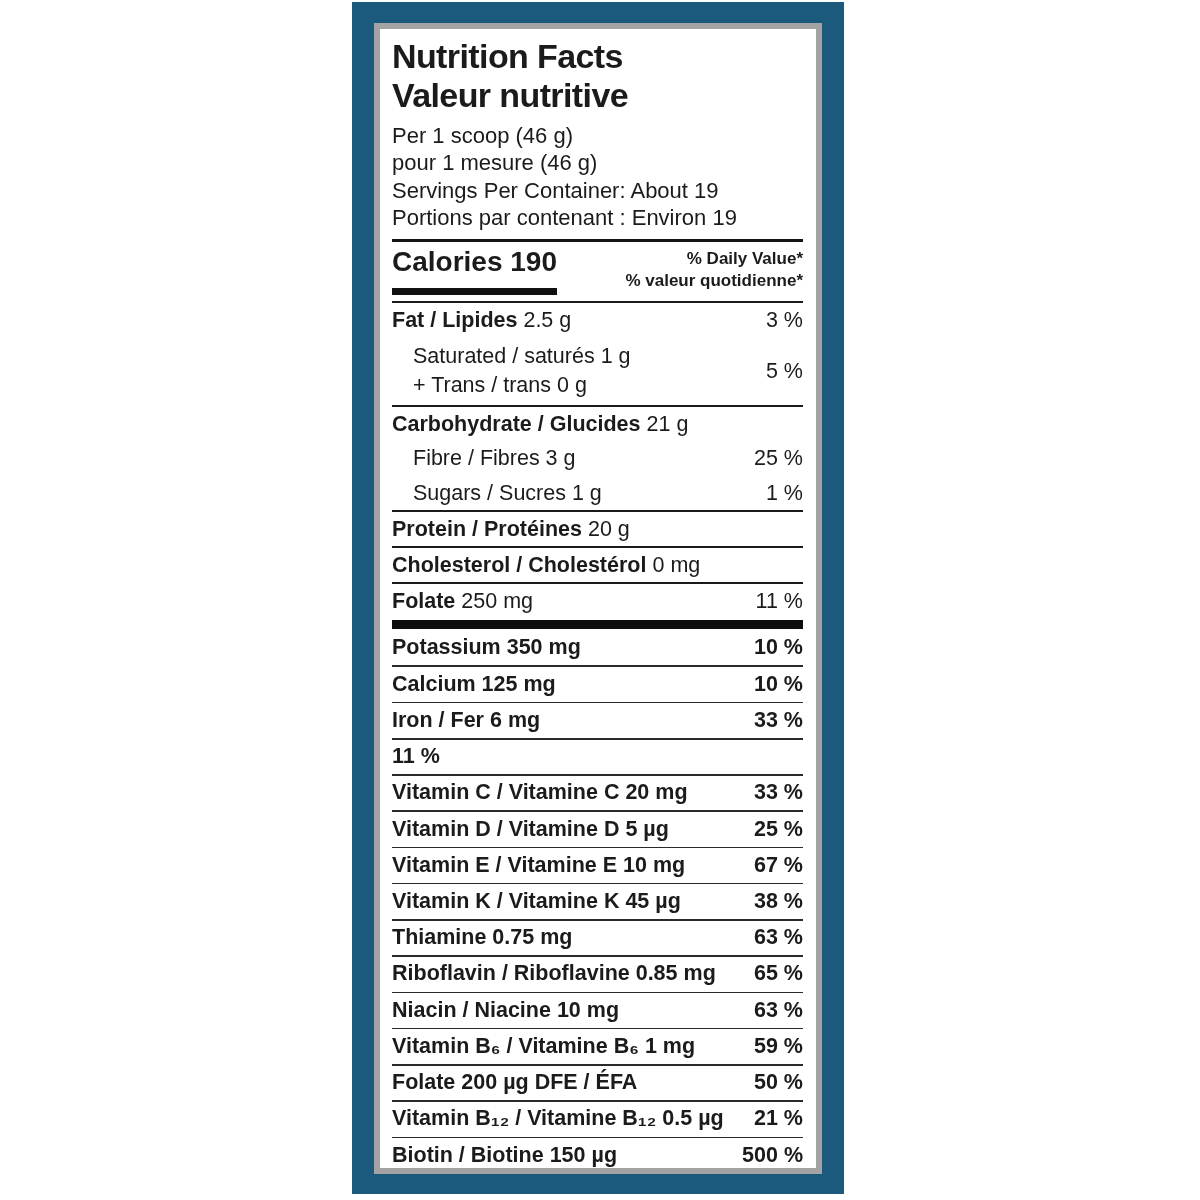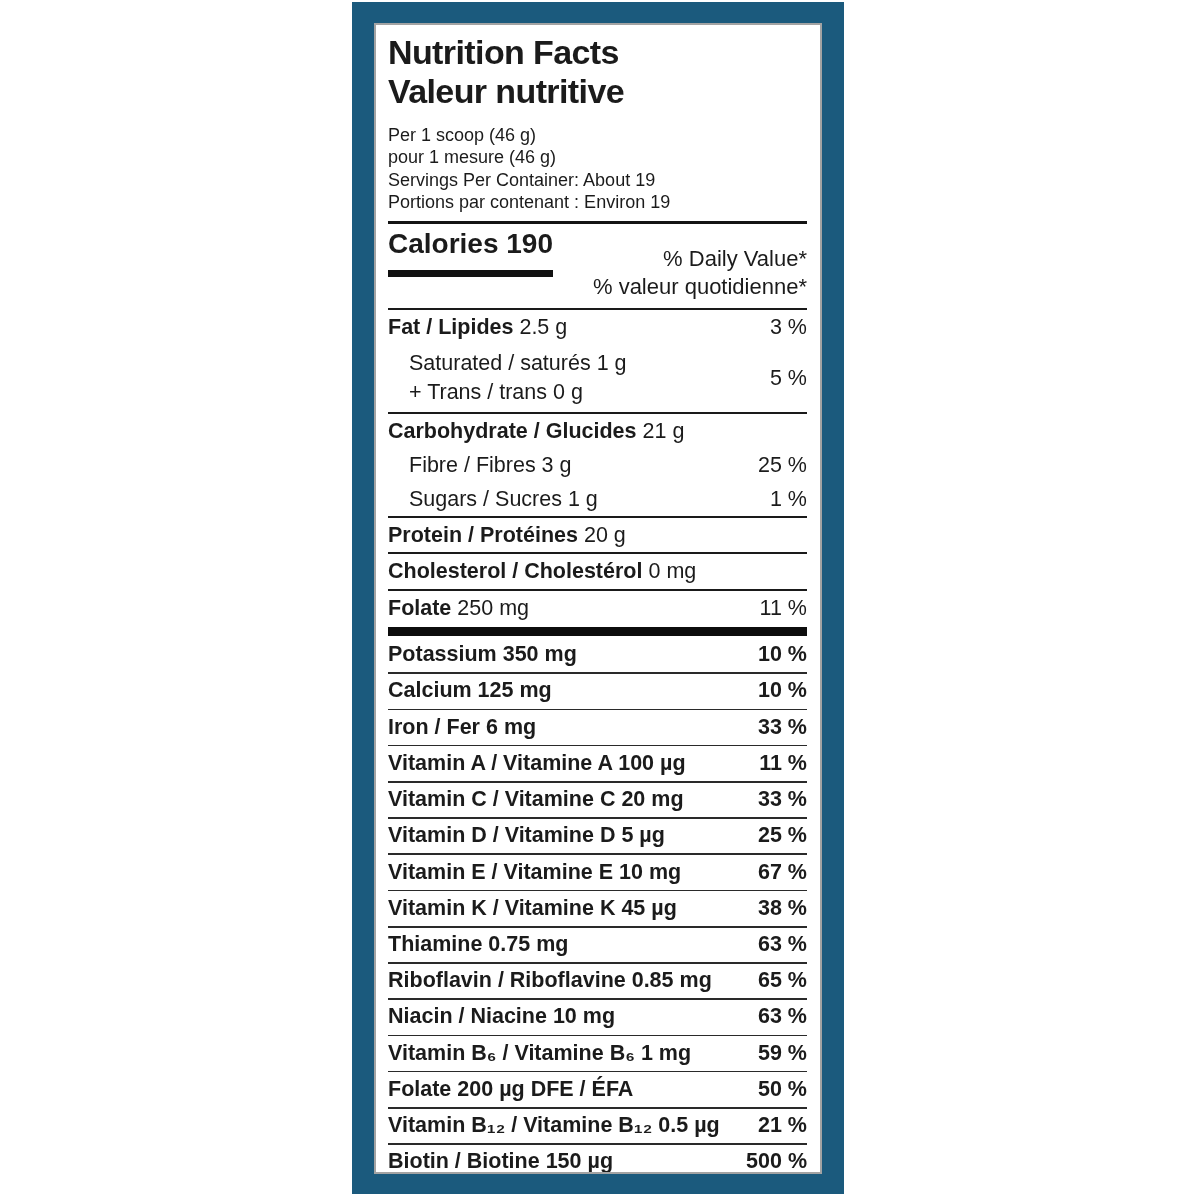--- a/index.html
+++ b/index.html
@@ -7,37 +7,37 @@
     width:1200px;height:1200px;position:relative;background:#ffffff;
     font-family:"Liberation Sans","DejaVu Sans",sans-serif;color:#1b1b1b;
     -webkit-font-smoothing:antialiased;
   }
   .frame{
     position:absolute;left:352px;top:2px;width:492px;height:1192px;
     background:#1b5a7d;
   }
   .panel{
     position:absolute;left:22px;top:21px;right:22px;bottom:20px;
-    background:#ffffff;border:2px solid #a3a3a3;box-sizing:border-box;
+    background:#ffffff;border:6px solid #a3a3a3;box-sizing:border-box;
     padding:8px 13px 8px 12px;display:flex;flex-direction:column;
     overflow:hidden;
   }
   .title{font-size:34px;font-weight:700;line-height:1.16;letter-spacing:-0.6px;}
-  .serving{font-size:18px;line-height:1.25;margin-top:12px;}
+  .serving{font-size:22px;line-height:1.25;margin-top:6px;}
   .serving div{white-space:nowrap;}
   .rule-med{height:3px;background:#141414;margin-top:7px;flex:none;}
   .rule-thin{height:2px;background:#1a1a1a;flex:none;}
   .rule-row{height:1.6px;background:#2a2a2a;flex:none;}
   .bar-thick{height:9px;background:#0d0d0d;margin:2px 0;flex:none;}
 
   .cal-block{display:flex;justify-content:space-between;align-items:flex-start;
     padding:5px 0 6px 0;}
   .cal-left{font-size:28px;font-weight:700;border-bottom:7px solid #111;
     padding-bottom:12px;line-height:1.05;}
-  .dv{font-size:22px;font-weight:400;text-align:right;line-height:1.3;margin-top:16px;}
+  .dv{font-size:17px;font-weight:700;text-align:right;line-height:1.3;margin-top:1px;}
 
   .row{display:flex;justify-content:space-between;align-items:center;
     font-size:21.5px;line-height:1.12;padding:5px 0;}
   .row .lbl{white-space:nowrap;}
   .row .lbl b{font-weight:700;}
   .row.indent .lbl{padding-left:21px;}
   .row .pct{white-space:nowrap;text-align:right;}
   .multi .lbl div{line-height:1.35;}
 
   .micro-row{display:flex;justify-content:space-between;align-items:center;
@@ -130,21 +130,20 @@
           <span class="lbl">Calcium 125 mg</span>
           <span class="pct">10 %</span>
         </div>
         <div class="rule-row"></div>
         <div class="micro-row">
           <span class="lbl">Iron / Fer 6 mg</span>
           <span class="pct">33 %</span>
         </div>
         <div class="rule-row"></div>
         <div class="micro-row">
-          <span class="lbl">Vitamin A / Vitamine A 100 µg</span>
           <span class="pct">11 %</span>
         </div>
         <div class="rule-row"></div>
         <div class="micro-row">
           <span class="lbl">Vitamin C / Vitamine C 20 mg</span>
           <span class="pct">33 %</span>
         </div>
         <div class="rule-row"></div>
         <div class="micro-row">
           <span class="lbl">Vitamin D / Vitamine D 5 µg</span>

